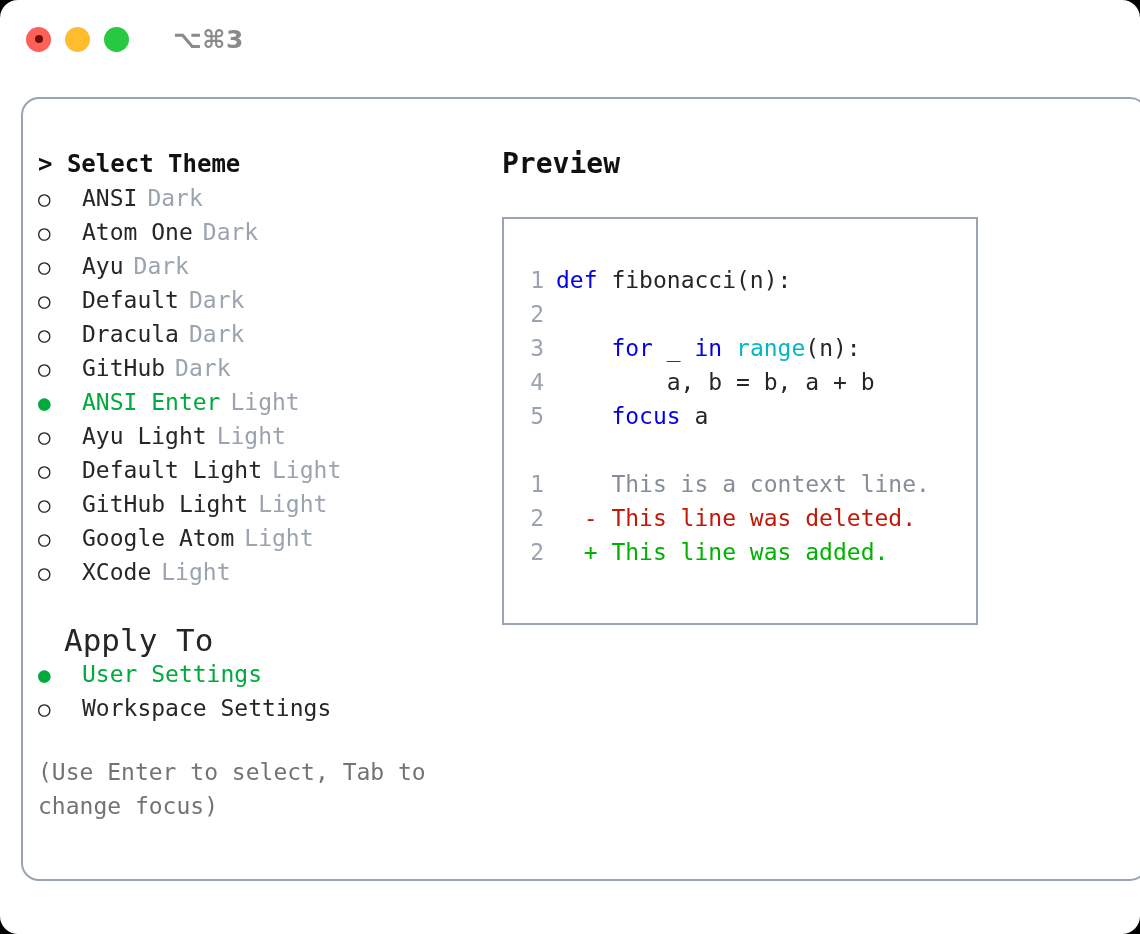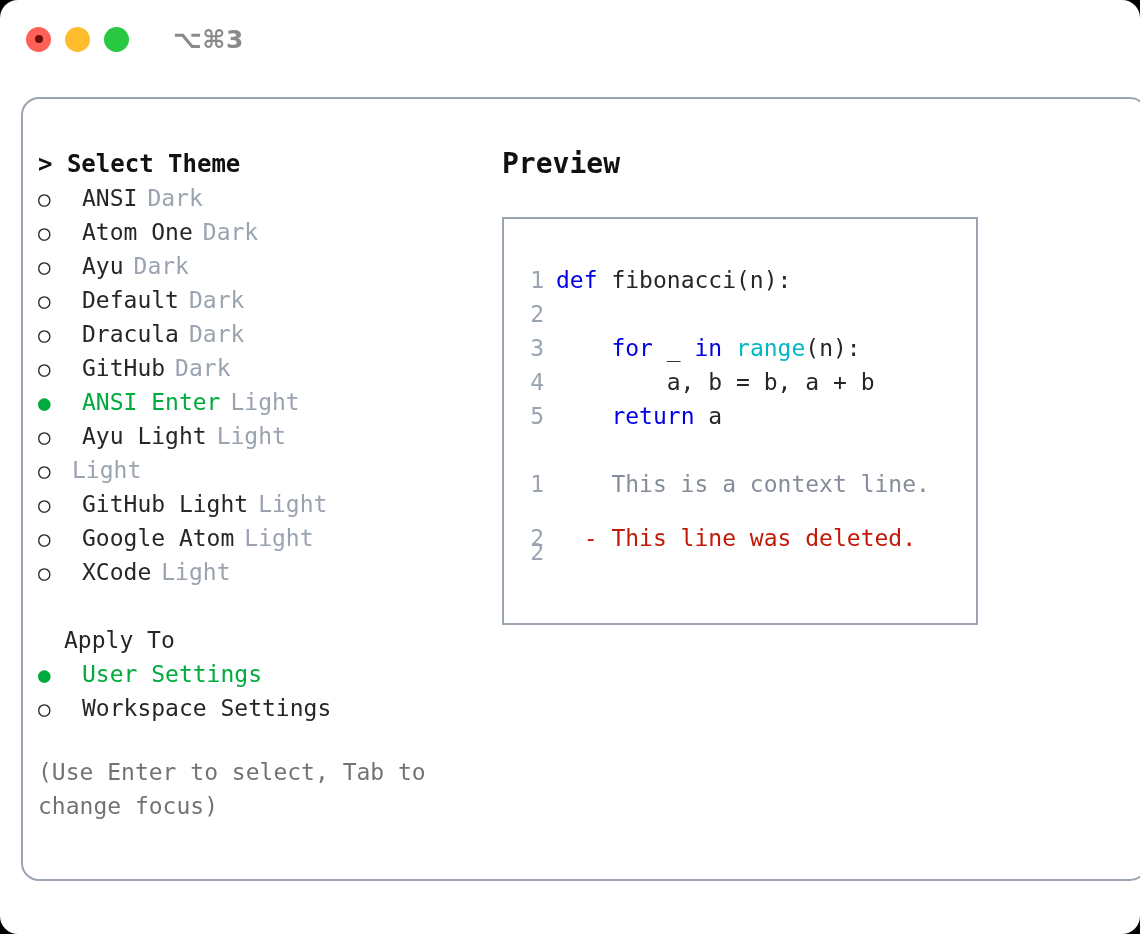--- a/index.html
+++ b/index.html
@@ -122,21 +122,21 @@
   }
   .bullet.sel { color: #00aa3c; }
   .opt-name { color: #262626; margin-left: 20px; }
   .opt-row.selected .opt-name { color: #00aa3c; }
   .opt-tag {
     color: #9aa3b0;
     margin-left: 10px;
   }
 
   .group-label {
-    font-size: 23px;
+    font-size: 31px;
     color: #262626;
     line-height: 34px;
     padding-left: 26px;
     white-space: pre;
   }
 
   .spacer-row { height: 34px; }
 
   #hint {
     margin-top: 30px;
@@ -188,21 +188,21 @@
   }
   .code-text { white-space: pre; color: #262626; }
 
   .tok-kw   { color: #0000e6; }
   .tok-fn   { color: #00b8c4; }
   .tok-num  { color: #00b200; }
   .tok-plain{ color: #262626; text-align: center; }
 
   .diff-gap { height: 34px; }
   .diff-ctx  .code-text { color: #848d99; }
-  .diff-del  .code-text { color: #c21807; margin-top: 20px; }
+  .diff-del  .code-text { color: #c21807; }
   .diff-add  .code-text { color: #00b200; }
 </style>
 </head>
 <body>
 
 <div id="app-window">
 
   <div id="titlebar">
     <div class="traffic-lights">
       <span class="light close"></span>
@@ -221,21 +221,21 @@
 
         <div id="theme-list">
             <div class="opt-row"><span class="bullet">○</span><span class="opt-name">ANSI</span><span class="opt-tag">Dark</span></div>
             <div class="opt-row"><span class="bullet">○</span><span class="opt-name">Atom One</span><span class="opt-tag">Dark</span></div>
             <div class="opt-row"><span class="bullet">○</span><span class="opt-name">Ayu</span><span class="opt-tag">Dark</span></div>
             <div class="opt-row"><span class="bullet">○</span><span class="opt-name">Default</span><span class="opt-tag">Dark</span></div>
             <div class="opt-row"><span class="bullet">○</span><span class="opt-name">Dracula</span><span class="opt-tag">Dark</span></div>
             <div class="opt-row"><span class="bullet">○</span><span class="opt-name">GitHub</span><span class="opt-tag">Dark</span></div>
             <div class="opt-row selected"><span class="bullet sel">●</span><span class="opt-name">ANSI Enter</span><span class="opt-tag">Light</span></div>
             <div class="opt-row"><span class="bullet">○</span><span class="opt-name">Ayu Light</span><span class="opt-tag">Light</span></div>
-            <div class="opt-row"><span class="bullet">○</span><span class="opt-tag">Light</span></div>
+            <div class="opt-row"><span class="bullet">○</span><span class="opt-name">Default Light</span><span class="opt-tag">Light</span></div>
             <div class="opt-row"><span class="bullet">○</span><span class="opt-name">GitHub Light</span><span class="opt-tag">Light</span></div>
             <div class="opt-row"><span class="bullet">○</span><span class="opt-name">Google Atom</span><span class="opt-tag">Light</span></div>
             <div class="opt-row"><span class="bullet">○</span><span class="opt-name">XCode</span><span class="opt-tag">Light</span></div>
           </div>
 
         <div class="spacer-row"></div>
 
         <div class="group-label">Apply To</div>
 
         <div id="apply-list">
@@ -248,26 +248,26 @@
 
       <div id="right-col">
         <div id="preview-title">Preview</div>
 
         <div id="preview-box">
           <div id="code-block">
               <div class="code-line"><span class="lineno">1</span><span class="code-text"><span class="tok-kw">def </span><span class="tok-plain">fibonacci(n):</span></span></div>
               <div class="code-line"><span class="lineno">2</span></div>
               <div class="code-line"><span class="lineno">3</span><span class="code-text"><span class="tok-plain">    </span><span class="tok-kw">for</span><span class="tok-plain"> _ </span><span class="tok-kw">in</span><span class="tok-plain"> </span><span class="tok-fn">range</span><span class="tok-plain">(n):</span></span></div>
               <div class="code-line"><span class="lineno">4</span><span class="code-text"><span class="tok-plain">        a, b = b, a + b</span></span></div>
-              <div class="code-line"><span class="lineno">5</span><span class="code-text"><span class="tok-plain">    </span><span class="tok-kw">return</span><span class="tok-plain"> a</span></span></div>
+              <div class="code-line"><span class="lineno">5</span><span class="code-text"><span class="tok-plain">    </span><span class="tok-kw">focus</span><span class="tok-plain"> a</span></span></div>
             </div>
           <div class="diff-gap"></div>
           <div id="diff-block">
               <div class="code-line diff-ctx"><span class="lineno">1</span><span class="code-text">    This is a context line.</span></div>
               <div class="code-line diff-del"><span class="lineno">2</span><span class="code-text">  - This line was deleted.</span></div>
-              <div class="code-line diff-add"><span class="lineno">2</span></div>
+              <div class="code-line diff-add"><span class="lineno">2</span><span class="code-text">  + This line was added.</span></div>
             </div>
         </div>
       </div>
 
     </div>
   </div>
 </div>
 
 </body></html>

